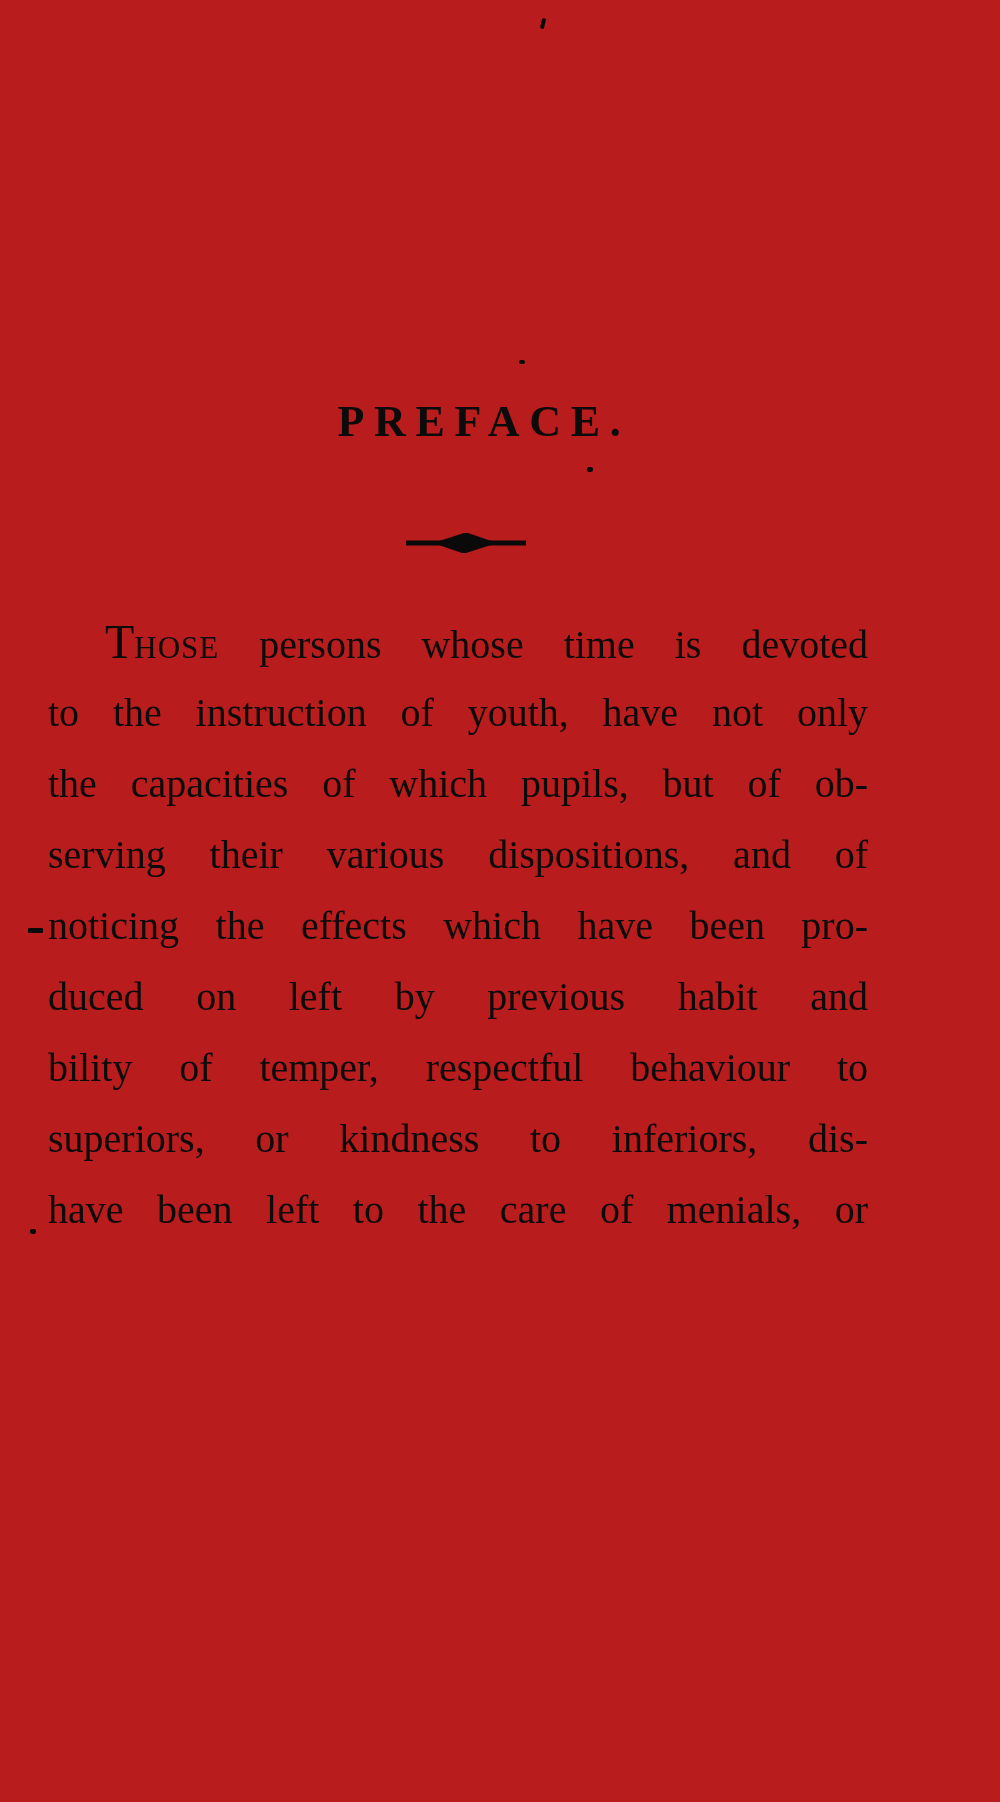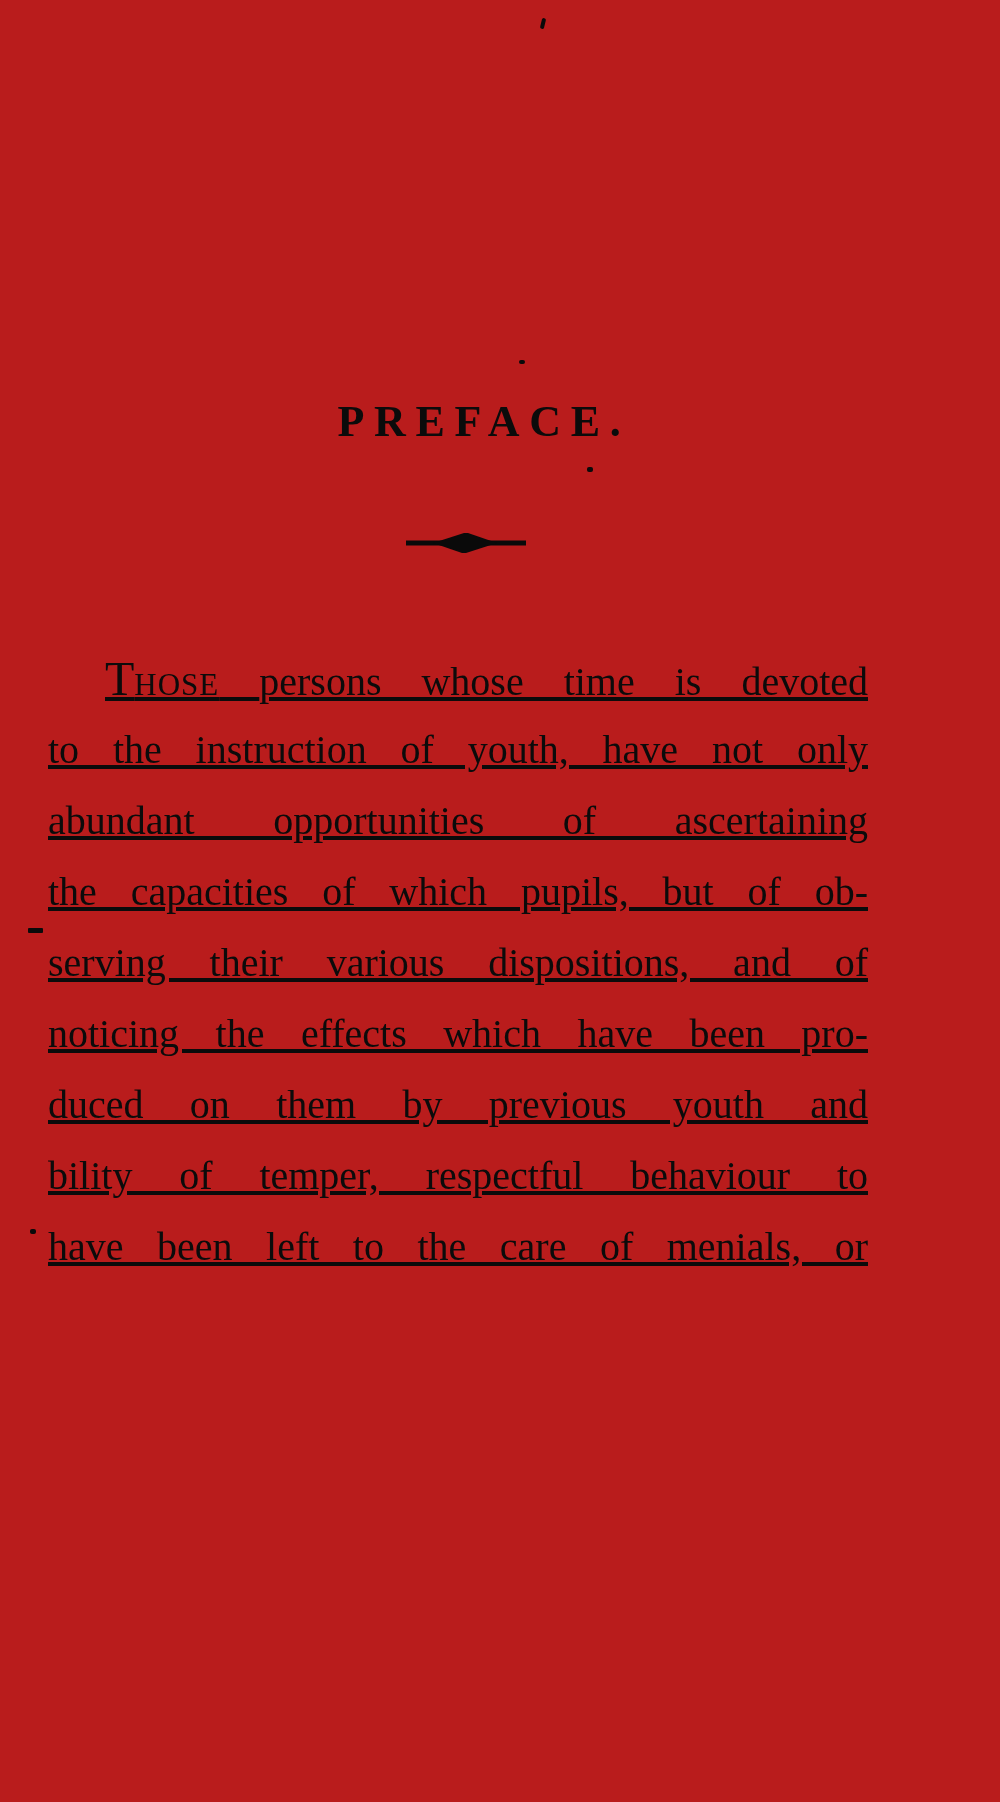--- a/index.html
+++ b/index.html
@@ -39,26 +39,25 @@
     left: 406px;
     top: 532px;
     width: 120px;
     height: 22px;
   }
 
   
   .body-text {
     position: absolute;
     left: 48px;
-    top: 634px;
+    top: 612px;
     width: 820px;
     font-size: 40px;
-    line-height: 89px;
+    line-height: 59px;
     color: #0b0b0b;
-    text-decoration: underline;
   }
   .line {
     text-align: justify;
     text-align-last: justify;
     -moz-text-align-last: justify;
     height: 71px;
     overflow: visible;
   }
   .first-line {
     padding-left: 57px; 
@@ -96,25 +95,25 @@
   <div class="speck speck-below-title"></div>
 
   <svg class="ornament" viewBox="0 0 120 22" xmlns="http://www.w3.org/2000/svg" aria-hidden="true">
     <rect x="0" y="8.5" width="120" height="5" fill="#0a0a0a"></rect>
     <polygon points="27,11 58,1 62,1 91,11 60,21 56,21" fill="#0a0a0a"></polygon>
   </svg>
 
   <div class="body-text">
     <div class="line first-line"><span class="initial">T</span><span class="smallcaps">HOSE</span> <span>persons whose time is devoted</span></div>
     <div class="line">to the instruction of youth, have not only</div>
-    <div class="line">abundant opportunities of ascertaining</div>
     <div class="line">the capacities of which pupils, but of ob-</div>
     <div class="line">serving their various dispositions, and of</div>
     <div class="line">noticing the effects which have been pro-</div>
-    <div class="line">duced on them by previous youth and</div>
+    <div class="line">duced on left by previous habit and</div>
     <div class="line">bility of temper, respectful behaviour to</div>
+    <div class="line">superiors, or kindness to inferiors, dis-</div>
     <div class="line">have been left to the care of menials, or</div>
   </div>
 
   <div class="speck speck-serving"></div>
   <div class="speck speck-bility"></div>
 
 </div>
 
 </body></html>

